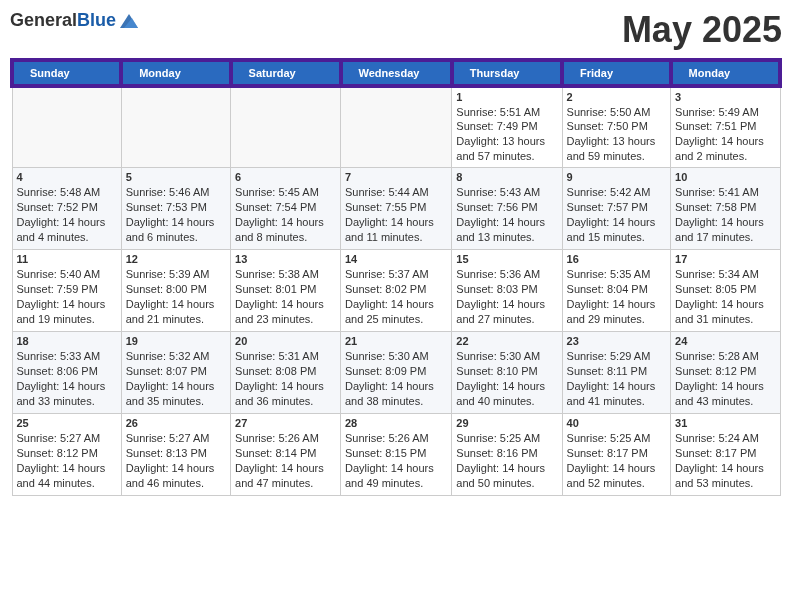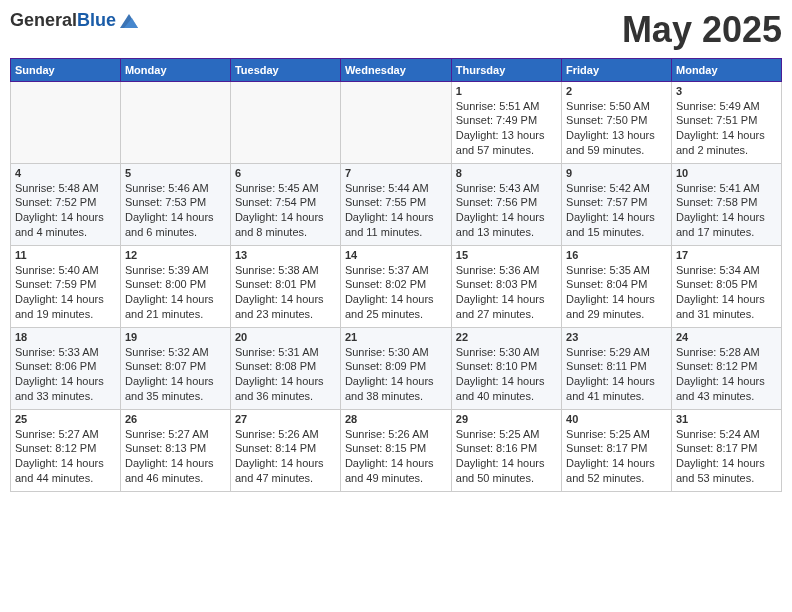--- a/index.html
+++ b/index.html
@@ -19,23 +19,23 @@
     .month-title { font-size: 36px; font-weight: bold; color: #333; line-height: 1.1; }
     .location { font-size: 14px; color: #333; }
     
     .calendar { width: 100%; border-collapse: collapse; }
     
     .calendar thead tr th {
       background-color: #2a6abf;
       color: #fff;
       font-size: 11px;
       font-weight: bold;
-      padding: 5px 4px;
+      padding: 5px 16px;
       text-align: left;
-      border: 1px solid #4c1d95;
+      border: 4px solid #4c1d95;
     }
     
     .calendar tbody tr td {
       border: 1px solid #ccc;
       vertical-align: top;
       padding: 3px 4px;
       font-size: 9px;
       color: #333;
       width: 113px;
       height: 82px;
@@ -84,21 +84,21 @@
     <div class="title-block">
       <div class="month-title">May 2025</div>
     </div>
   </div>
 
   <table class="calendar">
     <thead>
       <tr>
       <th>Sunday</th>
           <th>Monday</th>
-          <th>Tuesday</th>
+          <th>Saturday</th>
           <th>Wednesday</th>
           <th>Thursday</th>
           <th>Friday</th>
           <th>Monday</th>
         </tr>
     </thead>
     <tbody id="calendar-body">
     <tr>
           <td class="empty"></td>
           <td class="empty"></td>

